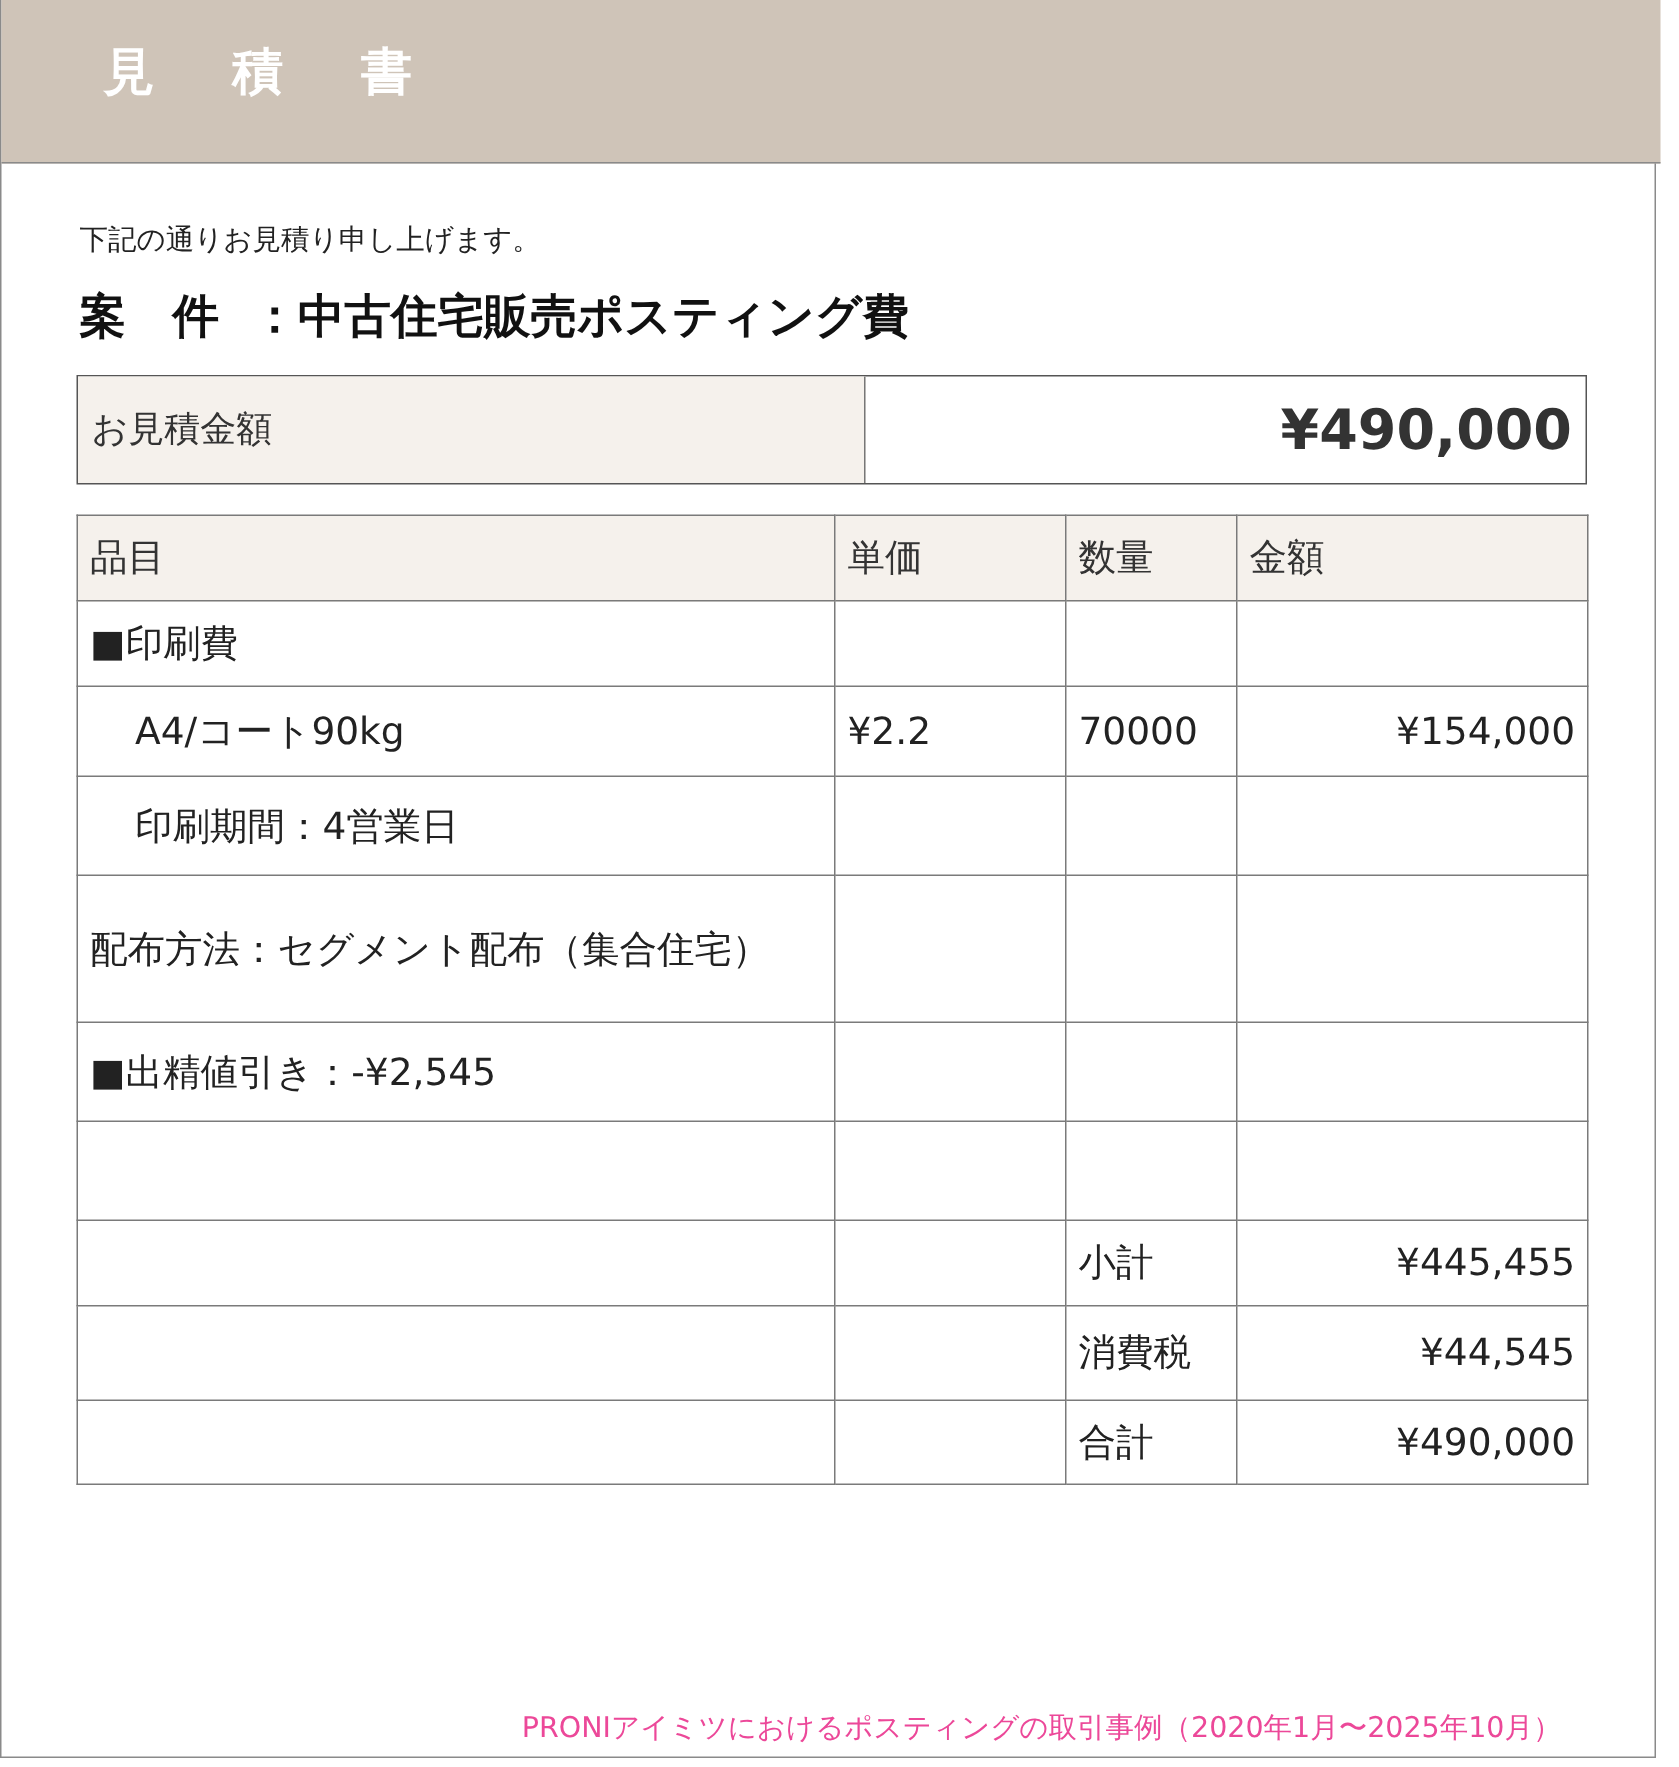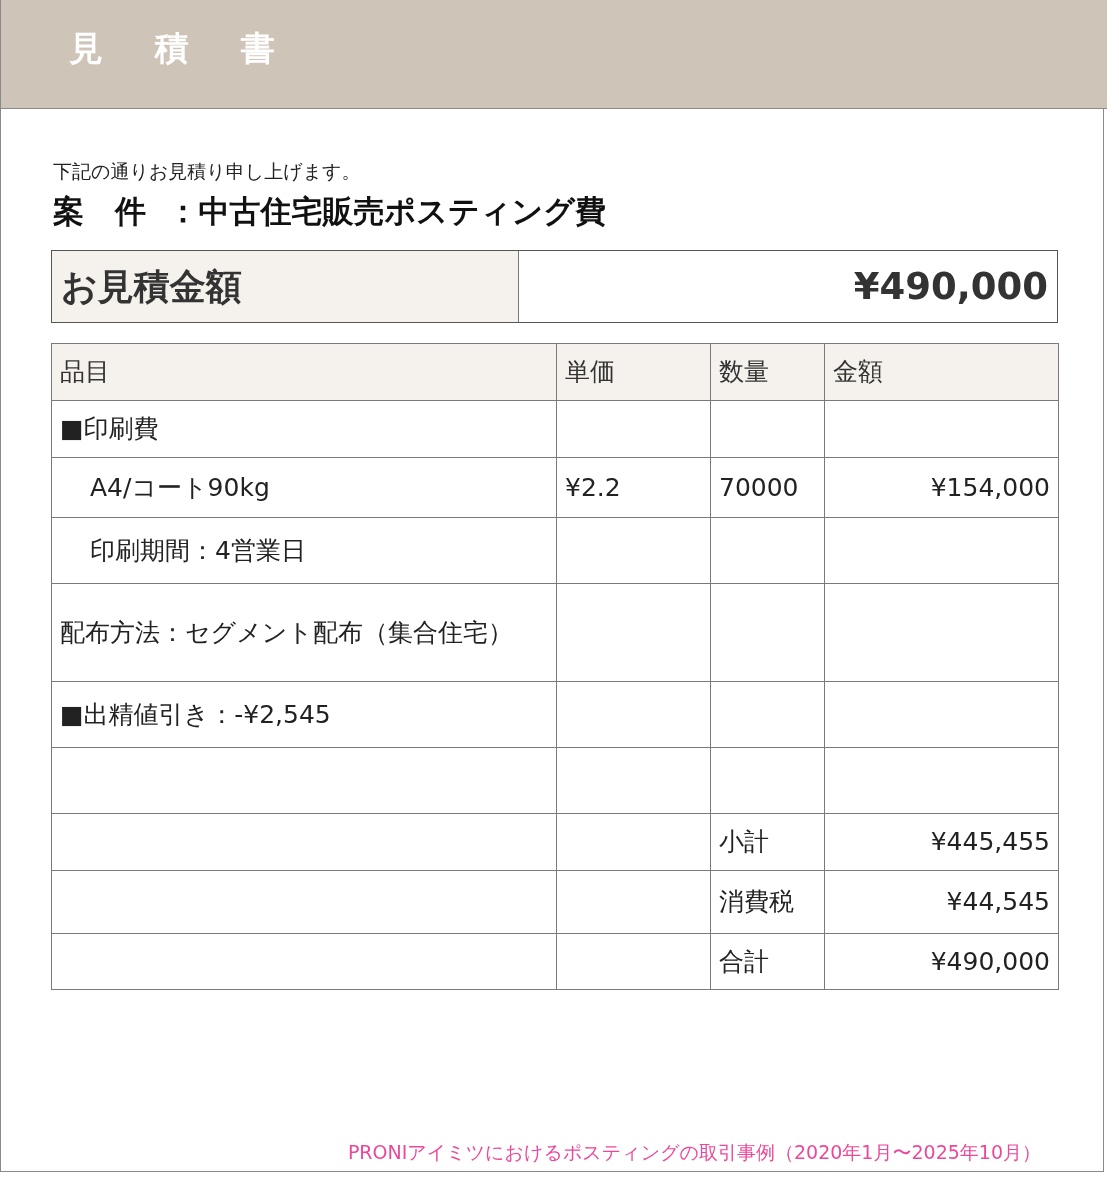--- a/index.html
+++ b/index.html
@@ -46,21 +46,20 @@
       letter-spacing: 20px;
       line-height: 44px;
     }
     .intro {
       position: absolute;
       left: 52px;
       top: 148px;
       font-size: 19px;
       color: #222;
       line-height: 24px;
-      margin-top: 11px;
     }
     .subject {
       position: absolute;
       left: 52px;
       top: 191px;
       font-size: 31px;
       font-weight: bold;
       color: #111;
       line-height: 40px;
       white-space: pre;
@@ -69,26 +68,26 @@
       position: absolute;
       left: 50px;
       top: 250px;
       width: 1007px;
       height: 73px;
       border: 1px solid #555;
       box-sizing: border-box;
       display: flex;
     }
     .total-label {
-      width: 467px;
+      width: 525px;
       background: #f5f1ec;
       border-right: 1px solid #777;
       box-sizing: border-box;
-      font-size: 36px;
-      font-weight: bold;
+      font-size: 24px;
+      font-weight: normal;
       color: #333;
       padding-left: 9px;
       line-height: 71px;
     }
     .total-value {
       flex: 1;
       text-align: right;
       font-size: 37px;
       font-weight: bold;
       color: #333;

